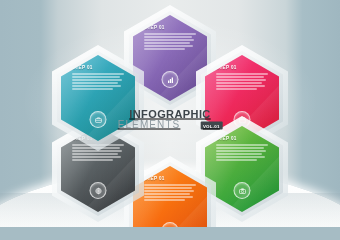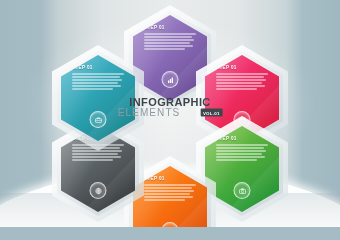--- a/index.html
+++ b/index.html
@@ -81,25 +81,25 @@
     width:15px;height:15px;border-radius:50%;
     background:rgba(255,255,255,.16);
     border:1px solid rgba(255,255,255,.70);
     display:flex;align-items:center;justify-content:center;
     box-shadow:inset 0 1px 2px rgba(255,255,255,.35);
   }
   .badge svg{display:block}
 
   
   .center{
-    position:absolute;left:50%;top:107px;transform:translate(-50%,-50%);
-    text-align:center;white-space:nowrap;
+    position:absolute;left:50%;top:119px;transform:translate(-50%,-50%);
+    text-align:center;white-space:nowrap;text-decoration:underline;
   }
   .t1{font-size:11px;font-weight:bold;letter-spacing:.4px;color:#3c4449;line-height:11px;}
-  .t2row{display:flex;align-items:flex-start;justify-content:center;gap:20px;margin-top:0;}
+  .t2row{display:flex;align-items:center;justify-content:center;gap:20px;margin-top:0;}
   .t2{font-size:10px;letter-spacing:1.1px;color:#8e9aa0;line-height:10px;}
   .tag{
     background:#3f474c;color:#ffffff;font-size:4.4px;font-weight:bold;
     letter-spacing:.3px;padding:1.5px 2.5px;border-radius:1px;position:relative;top:1px;
   }
 </style>
 </head>
 <body>
 
 <div class="stage">

